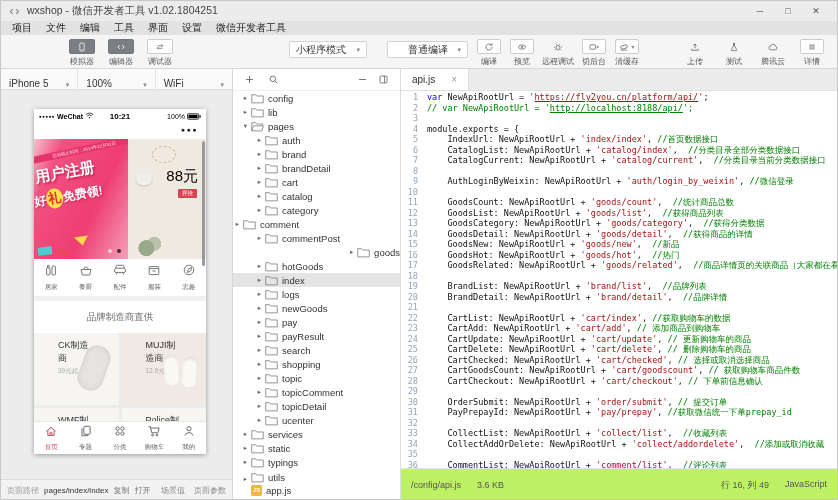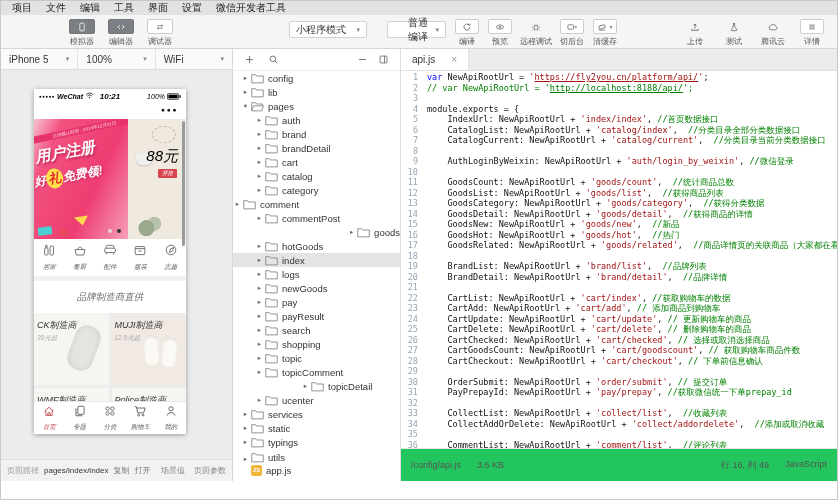--- a/index.html
+++ b/index.html
@@ -19,35 +19,35 @@
   .toolbar{height:34px;background:#f5f5f5;border-bottom:1px solid #d6d6d6;display:flex;align-items:flex-start;padding-top:4px;}
   .toggle-group{display:flex;gap:9px;margin-left:66px;}
   .tgl{display:flex;flex-direction:column;align-items:center;width:30px;}
   .tgl .box{width:26px;height:15px;border-radius:2px;display:flex;align-items:center;justify-content:center;background:#fff;border:1px solid #ccc;color:#666;}
   .tgl.active .box{background:#7b7f83;border-color:#73777b;color:#fff;}
   .tgl .lbl,.act .lbl{font-size:8px;color:#555;margin-top:2px;white-space:nowrap;}
   .box svg,.act svg{width:10px;height:10px;}
   .select{height:17px;background:#fff;border:1px solid #d2d2d2;border-radius:2px;font-size:10px;color:#333;display:flex;align-items:center;padding:0 6px;margin-top:2px;}
   .select .caret{margin-left:auto;font-size:7px;color:#888;padding-left:4px;}
   #mode-select{width:78px;margin-left:114px;}
-  #compile-select{width:59px;margin-left:20px;padding-left:20px;}
+  #compile-select{width:81px;margin-left:20px;padding-left:20px;}
   .action-group{display:flex;margin-left:8px;gap:7px;}
   .act{display:flex;flex-direction:column;align-items:center;min-width:26px;}
   .act .abox{height:15px;min-width:18px;display:flex;align-items:center;justify-content:center;color:#555;gap:2px;}
   .act.boxed .abox{min-width:24px;background:#fff;border:1px solid #ccc;border-radius:2px;}
   .act .dd{font-size:6px;color:#888;}
   .right-group{margin-left:auto;margin-right:12px;display:flex;gap:13px;}
   
   .main{display:flex;height:432px;}
   .sim-panel{width:232px;position:relative;background:#ececec;border-right:1px solid #d8d8d8;flex:none;}
   .device-bar{height:21px;display:flex;background:#fafafa;border-bottom:1px solid #ddd;}
-  .dev-cell{flex:1;display:flex;align-items:center;padding:0 8px;font-size:10px;color:#333;border-right:1px solid #e4e4e4;}
+  .dev-cell{flex:1;display:flex;align-items:flex-end;padding:0 8px;font-size:10px;color:#333;border-right:1px solid #e4e4e4;}
   .dev-cell .caret{margin-left:auto;font-size:7px;color:#888;}
   
-  .phone{position:absolute;left:33px;top:40px;width:152px;height:345px;background:#fff;box-shadow:0 1px 5px rgba(0,0,0,.35);font-style:italic;}
+  .phone{position:absolute;left:33px;top:40px;width:172px;height:345px;background:#fff;box-shadow:0 1px 5px rgba(0,0,0,.35);}
   .p-status{position:relative;height:14px;display:flex;align-items:center;padding:0 5px;font-size:6.5px;color:#000;}
   .sig{font-size:4.5px;letter-spacing:.5px;margin-right:2px;}
   .p-status .carrier{font-weight:bold;margin-right:2px;font-size:7px;}
   .p-status svg{width:9px;height:7px;}
   .p-time{position:absolute;left:0;right:0;text-align:center;font-size:8px;font-weight:bold;}
   .p-batt{margin-left:auto;display:flex;align-items:center;gap:2px;font-size:7px;}
   .p-batt svg{width:14px;height:7px;}
   .p-menu{position:relative;height:16px;}
   .p-dots{position:absolute;right:8px;top:3px;font-size:7px;letter-spacing:1.5px;color:#222;}
   .banner{position:relative;height:120px;display:flex;overflow:hidden;}
@@ -69,21 +69,21 @@
   .dots{position:absolute;bottom:6px;left:74px;display:flex;gap:5px;}
   .dot{width:4px;height:4px;border-radius:50%;background:#ecd3dc;}
   .dot.active{background:#333;}
   .cats{height:37px;display:flex;background:#fff;padding-top:3px;}
   .cat{flex:1;display:flex;flex-direction:column;align-items:center;}
   .cat svg{width:16px;height:16px;color:#777;}
   .cat .lbl{font-size:6.5px;color:#666;margin-top:1px;}
   .gap{height:5px;background:#f1f1f1;}
   .sec-head{height:32px;background:#fff;display:flex;align-items:center;justify-content:center;font-size:9.5px;color:#6b6b6b;}
   .cards{height:121px;background:#ececec;display:grid;grid-template-columns:1fr 1fr;grid-template-rows:72px 49px;gap:3px;overflow:hidden;}
-  .card{position:relative;background:#f6f5f2;padding:6px 3px;overflow:hidden;}
+  .card{position:relative;background:#f6f5f2;padding:6px 24px;overflow:hidden;}
   .card.beige{background:#f1e9e4;}
   .card .t{font-size:9px;color:#333;}
   .card .p{font-size:6.5px;color:#a9a9a9;margin-top:2px;}
   .sock{position:absolute;right:12px;top:12px;width:26px;height:46px;background:#e5e4e0;border-radius:12px;transform:rotate(20deg);box-shadow:inset 0 0 6px rgba(0,0,0,.10);}
   .slip{position:absolute;width:15px;height:30px;background:#fbf9f4;border-radius:7px;box-shadow:inset 0 2px 3px rgba(0,0,0,.10);}
   .slip.a{right:27px;top:22px;transform:rotate(-4deg);}
   .slip.b{right:9px;top:24px;transform:rotate(5deg);}
   .tabbar{position:absolute;left:0;right:0;bottom:0;height:33px;background:#fff;border-top:1px solid #e8e8e8;display:flex;}
   .tab{flex:1;display:flex;flex-direction:column;align-items:center;justify-content:center;color:#666;}
   .tab svg{width:14px;height:14px;}
@@ -112,28 +112,39 @@
   .tab-file{background:#fff;display:flex;align-items:center;padding:0 11px;font-size:10px;color:#333;border-right:1px solid #e0e0e0;gap:16px;}
   .tab-close{color:#999;font-size:10px;}
   .code{flex:1;font-family:"DejaVu Sans Mono",monospace;font-size:8.5px;line-height:10.5px;white-space:pre;overflow:hidden;padding-top:1px;}
   .cl{display:flex;height:10.5px;}
   .ln{width:26px;text-align:right;padding-right:9px;color:#96a6b6;flex:none;}
   .ct{color:#111;}
   .tok-str{color:#a31515;}
   .tok-com{color:#008000;}
   .tok-kw{color:#0000ff;}
   .tok-url{text-decoration:underline;}
-  .ed-status{height:22px;border-top:1px solid #e4e4e4;background:#22c55e;display:flex;align-items:center;font-size:9px;color:#555;padding:16px 10px;gap:16px;flex:none;}
+  .ed-status{height:22px;border-top:1px solid #e4e4e4;background:#bef264;display:flex;align-items:center;font-size:9px;color:#555;padding:16px 10px;gap:16px;flex:none;}
   .ed-status .right{margin-left:auto;display:flex;gap:16px;}
 </style>
 </head>
 <body>
 
 <div class="window">
 
+  <div class="titlebar">
+    <span class="app-icon"><svg viewBox="0 0 16 16" fill="none" stroke="currentColor" stroke-width="1.4">
+          <path d="M6 5 3 8l3 3M10 5l3 3-3 3"></path>
+        </svg></span>
+    <span>wxshop - 微信开发者工具 v1.02.1804251</span>
+    <div class="win-controls" id="win-controls">
+        <span class="win-btn">─</span>
+        <span class="win-btn">□</span>
+        <span class="win-btn">✕</span>
+      </div>
+  </div>
 
   <div class="menubar" id="menubar">
       <span class="menu-item">项目</span>
       <span class="menu-item">文件</span>
       <span class="menu-item">编辑</span>
       <span class="menu-item">工具</span>
       <span class="menu-item">界面</span>
       <span class="menu-item">设置</span>
       <span class="menu-item">微信开发者工具</span>
     </div>
@@ -603,21 +614,21 @@
               </svg></span>
             <span>topic</span>
           </div>
           <div class="trow" style="padding-left: 22px;">
             <span class="chev">▸</span>
             <span class="ficon"><svg viewBox="0 0 14 11" fill="none" stroke="currentColor" stroke-width="1">
                 <path d="M.8 1.4h4l1.2 1.4h7.2v7.4H.8z"></path>
               </svg></span>
             <span>topicComment</span>
           </div>
-          <div class="trow" style="padding-left: 22px; margin-left: 46px;">
+          <div class="trow" style="padding-left: 22px;">
             <span class="chev">▸</span>
             <span class="ficon"><svg viewBox="0 0 14 11" fill="none" stroke="currentColor" stroke-width="1">
                 <path d="M.8 1.4h4l1.2 1.4h7.2v7.4H.8z"></path>
               </svg></span>
             <span>topicDetail</span>
           </div>
           <div class="trow" style="padding-left: 22px;">
             <span class="chev">▸</span>
             <span class="ficon"><svg viewBox="0 0 14 11" fill="none" stroke="currentColor" stroke-width="1">
                 <path d="M.8 1.4h4l1.2 1.4h7.2v7.4H.8z"></path>

